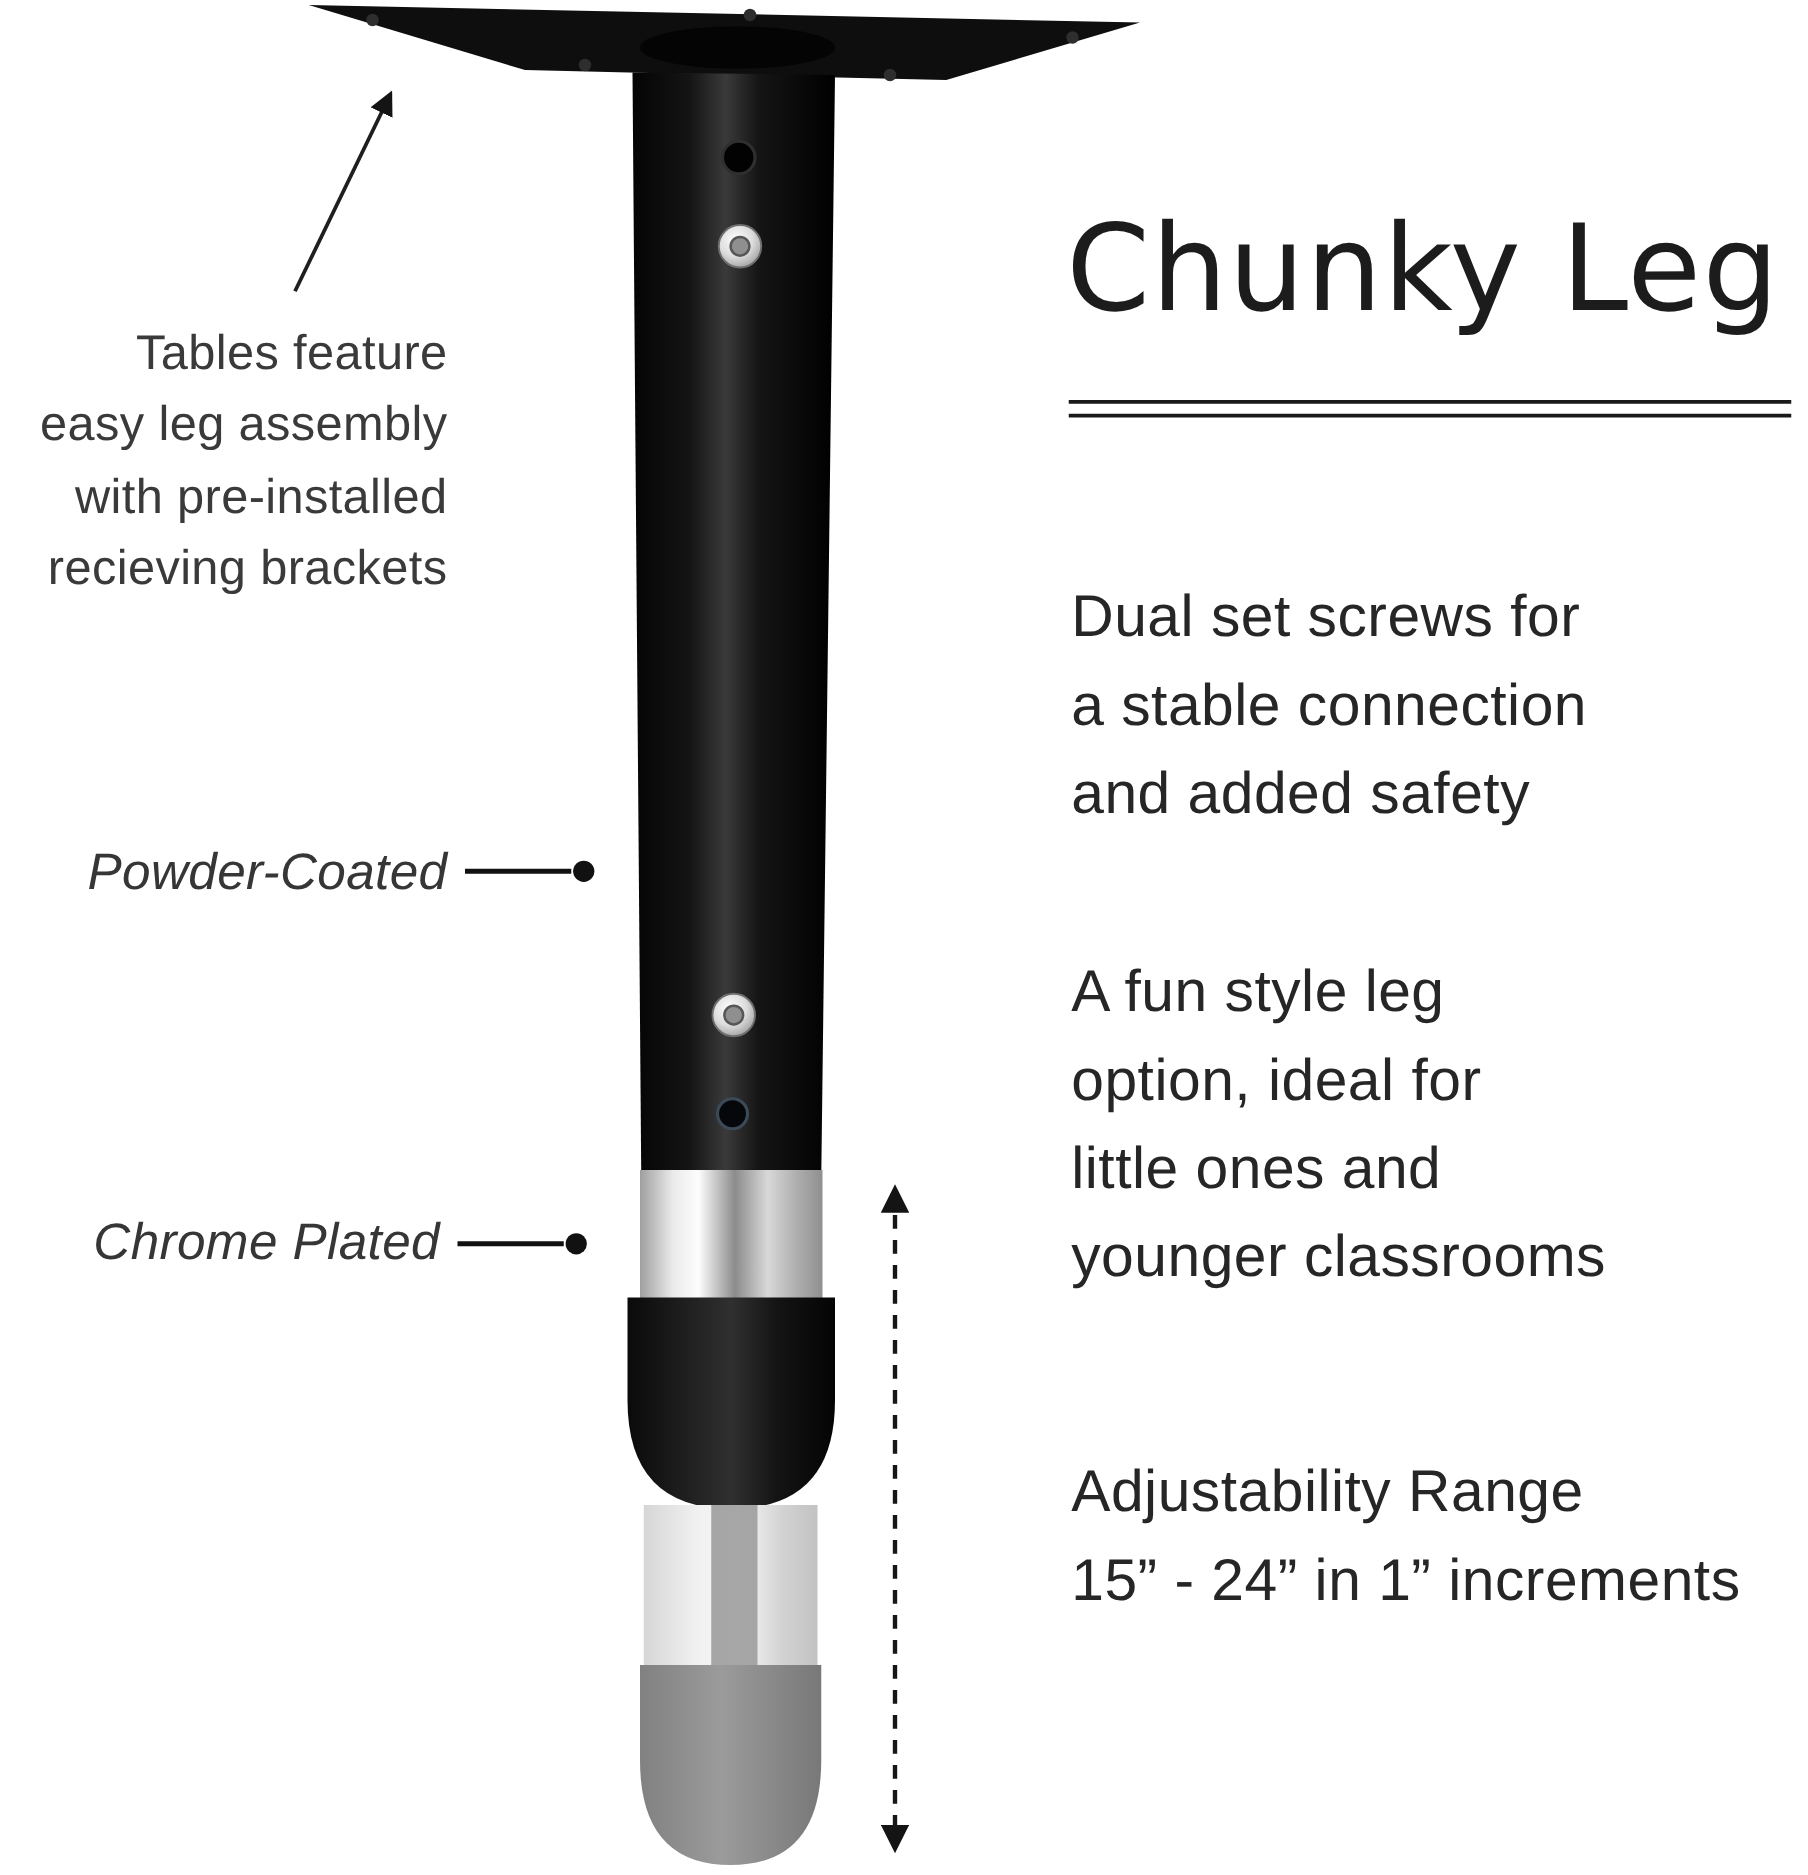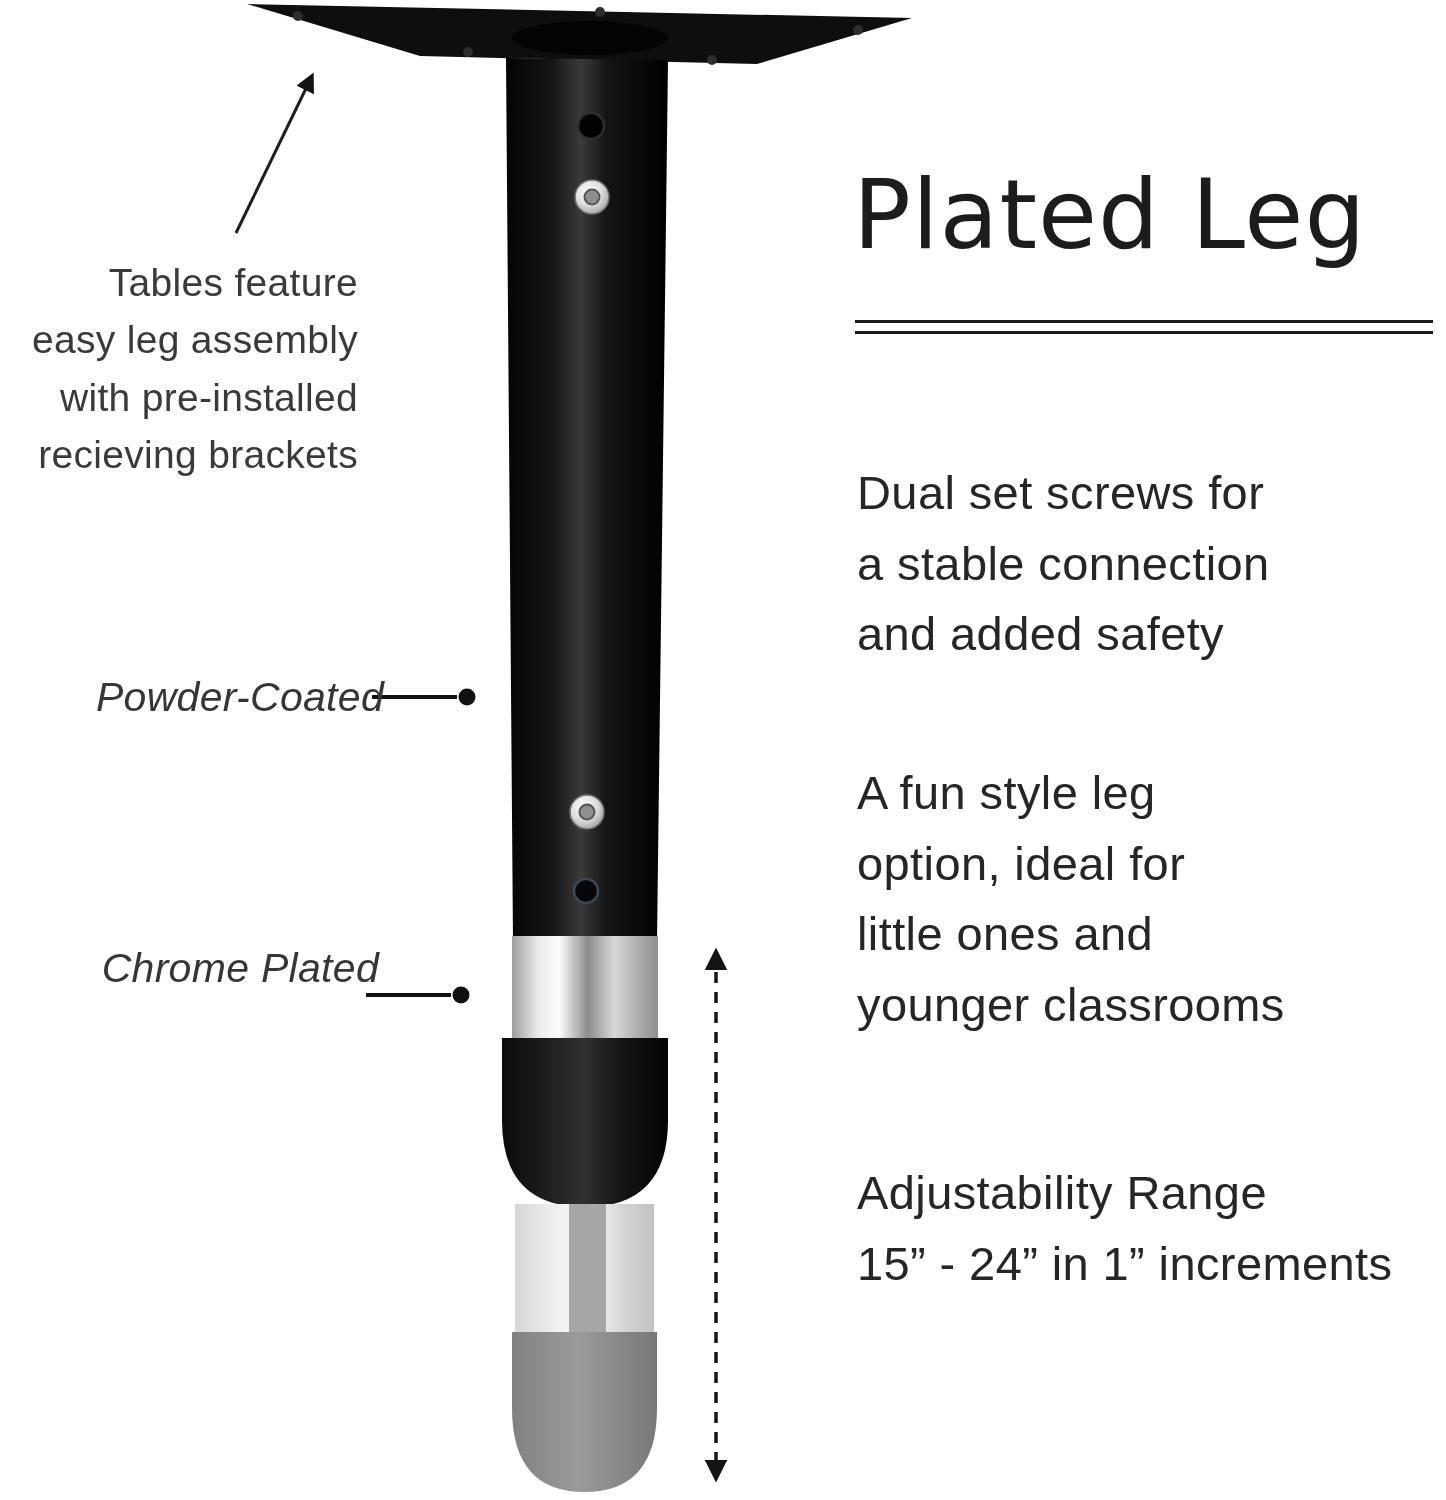--- a/index.html
+++ b/index.html
@@ -17,22 +17,22 @@
     left:6px;top:254px;width:352px;
     text-align:right;
     font-size:39px;line-height:1.47;
     color:#3a3a3a;letter-spacing:.3px;
   }
   .label{
     font-style:italic;
     font-size:41px;line-height:1.2;
     color:#363636;text-align:right;letter-spacing:.3px;
   }
-  .label-powder{left:0px;top:673px;width:358px;padding-left:26px;}
-  .label-chrome{left:0px;top:944px;width:352px;margin-left:27px;}
+  .label-powder{left:0px;top:673px;width:358px;}
+  .label-chrome{left:0px;top:969px;width:352px;}
   .title{
     left:853px;top:160px;width:590px;
     font-family:"DejaVu Sans","Liberation Sans",sans-serif;
     font-size:96px;line-height:1.15;
     color:#1c1c1c;letter-spacing:1px;font-weight:400;
   }
   .title-rule{
     position:absolute;left:855px;top:320px;width:578px;height:8px;
     border-top:3px solid #1a1a1a;border-bottom:3px solid #1a1a1a;
   }
@@ -150,21 +150,21 @@
 
   <div class="txt note">Tables feature
 easy leg assembly
 with pre-installed
 recieving brackets</div>
 
   <div class="txt label label-powder">Powder-Coated</div>
 
   <div class="txt label label-chrome">Chrome Plated</div>
 
-  <div class="txt title">Plated Leg</div>
+  <div class="txt title">Chunky Leg</div>
 
   <div class="title-rule"></div>
 
   <div class="txt feature feature-1">Dual set screws for
 a stable connection
 and added safety</div>
 
   <div class="txt feature feature-2">A fun style leg
 option, ideal for
 little ones and

